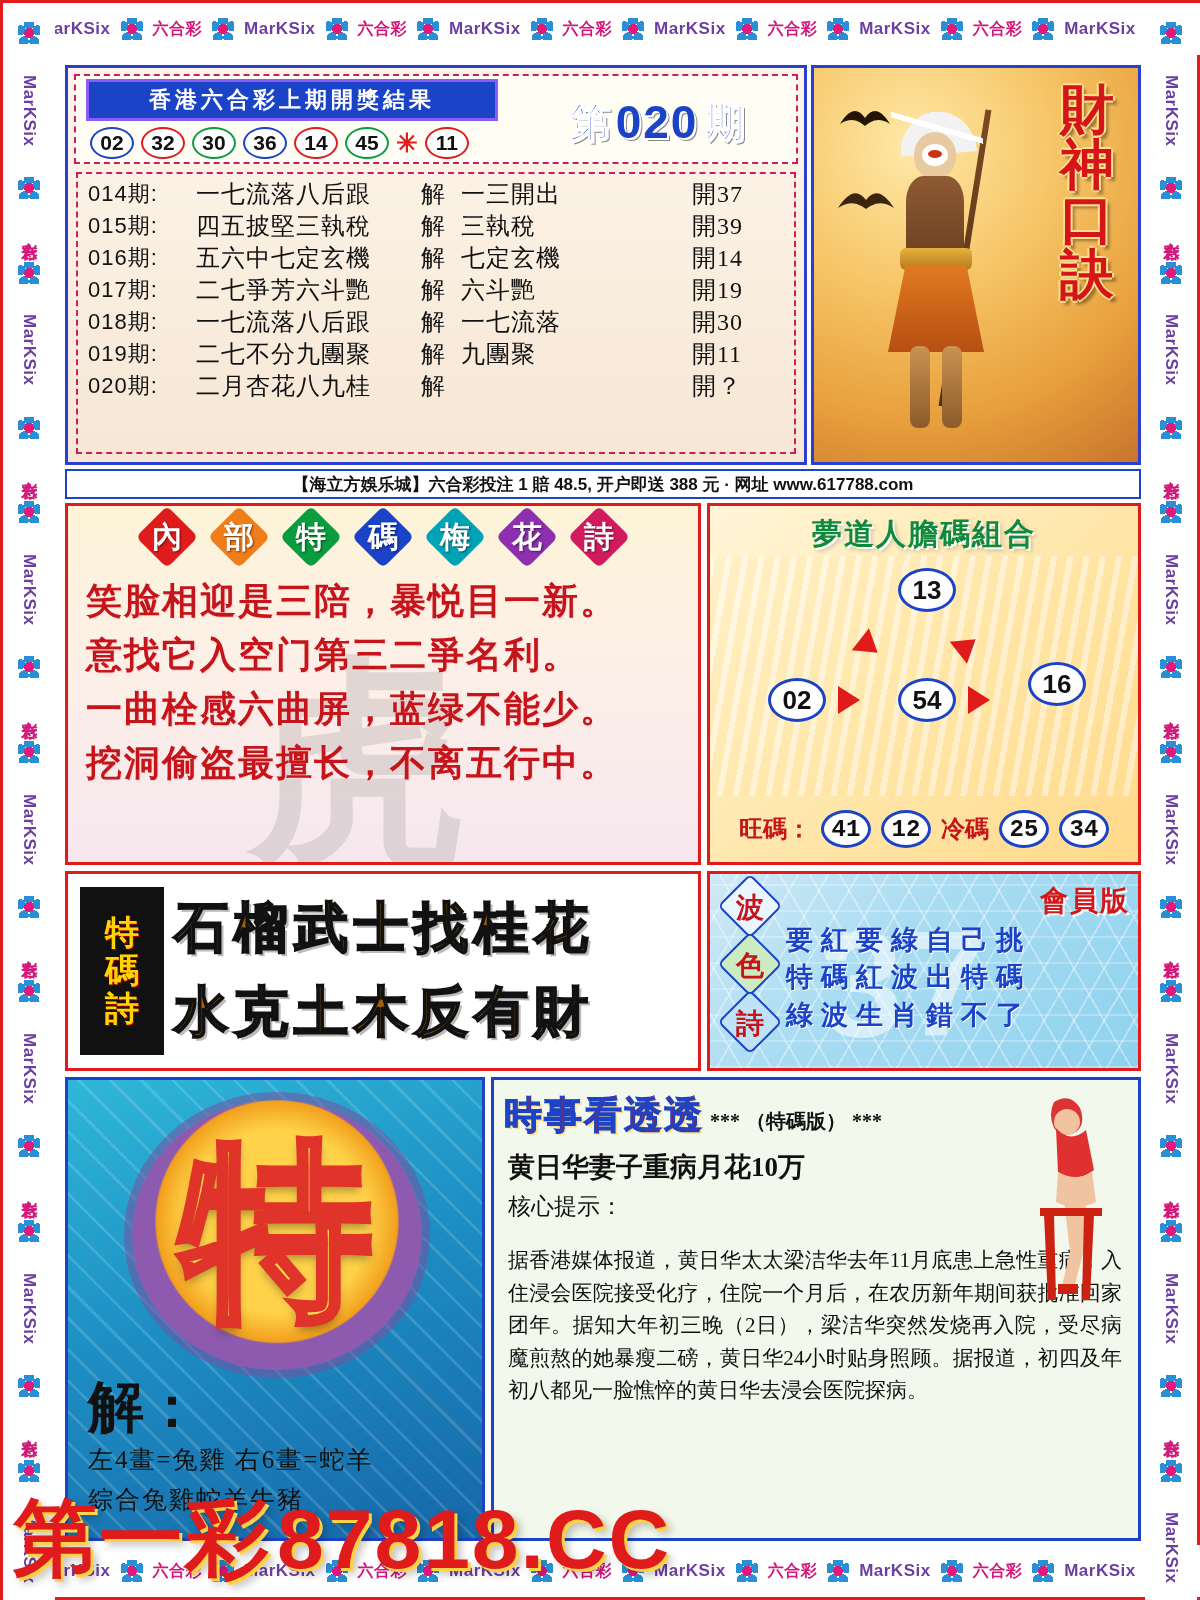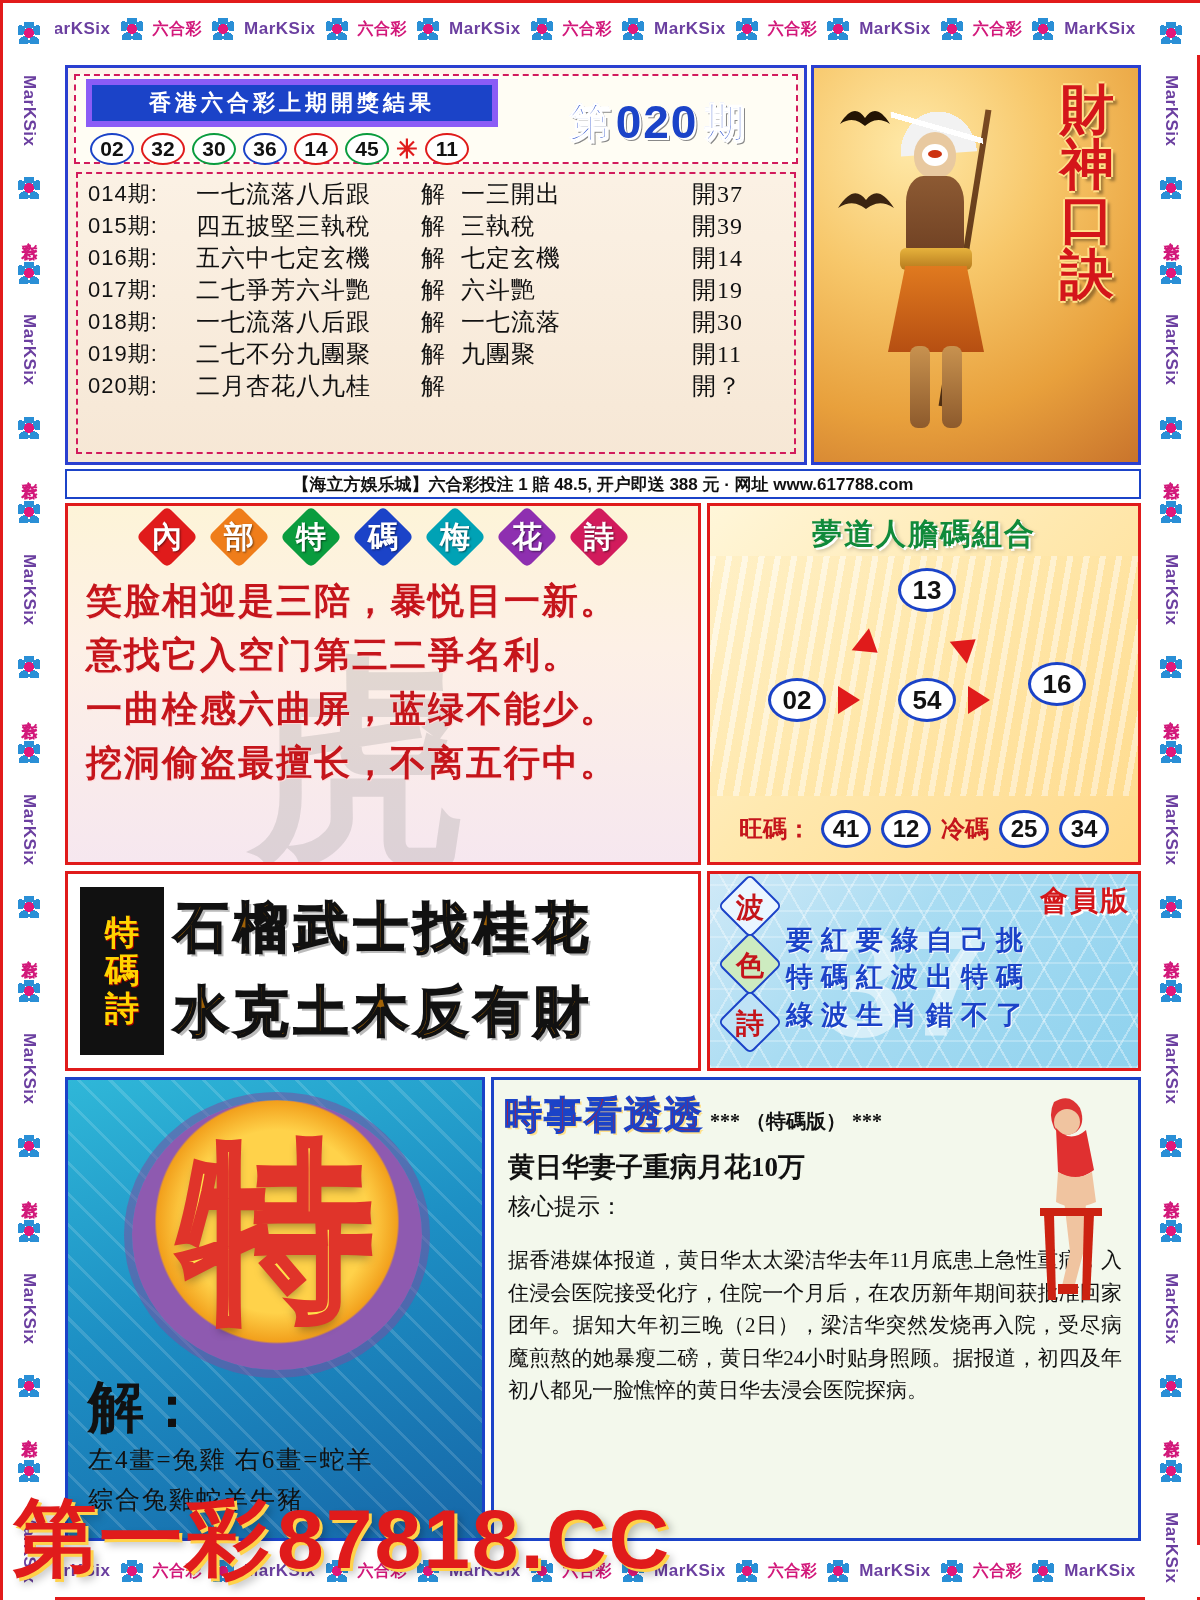--- a/index.html
+++ b/index.html
@@ -66,21 +66,21 @@
   }
   .result-bar {
     position:relative; margin:6px; height:90px;
     border:2px dashed #d21b5c; background:#fffdf4;
   }
   .result-title {
     background:#1b43c8; color:#fff; font-size:22px; font-weight:bold;
     text-align:center; padding:3px 0; letter-spacing:4px;
     font-family:"Liberation Sans", sans-serif;
     width:412px; margin:3px auto 0 10px;
-    border:6px solid #8b5cf6; 
+    border:3px solid #8b5cf6; 
   }
   .balls { display:flex; align-items:center; gap:7px; padding:6px 0 0 14px; }
   .ball {
     width:44px; height:32px; border-radius:50%;
     display:flex; align-items:center; justify-content:center;
     font-family:"Liberation Sans", sans-serif;
     font-weight:bold; font-size:21px; color:#111;
     border:2px solid #1b43c8; background:#fff;
   }
   .ball.red { border-color:#e01b1b; }
@@ -237,21 +237,21 @@
   .hot-row {
     position:absolute; left:0; bottom:14px; width:100%;
     display:flex; align-items:center; justify-content:center; gap:10px;
     font-size:24px; font-weight:bold; color:#c5151b;
     font-family:"Liberation Serif", serif;
   }
   .hot-row .mini {
     width:50px; height:38px; border-radius:50%;
     border:3px solid #1b43c8; background:#fff; color:#111;
     display:flex; align-items:center; justify-content:center;
-    font-family:Liberation Sans, sans-serif; font-size:24px;
+    font-family:Liberation Mono, monospace; font-size:24px;
   }
 
   
   .panel-tema {
     position:absolute; left:6px; top:812px; width:636px; height:200px;
     border:3px solid #e01b1b; background:#fff;
     display:flex; align-items:center;
   }
   .tema-label {
     width:84px; height:168px; margin:0 10px 0 12px;

